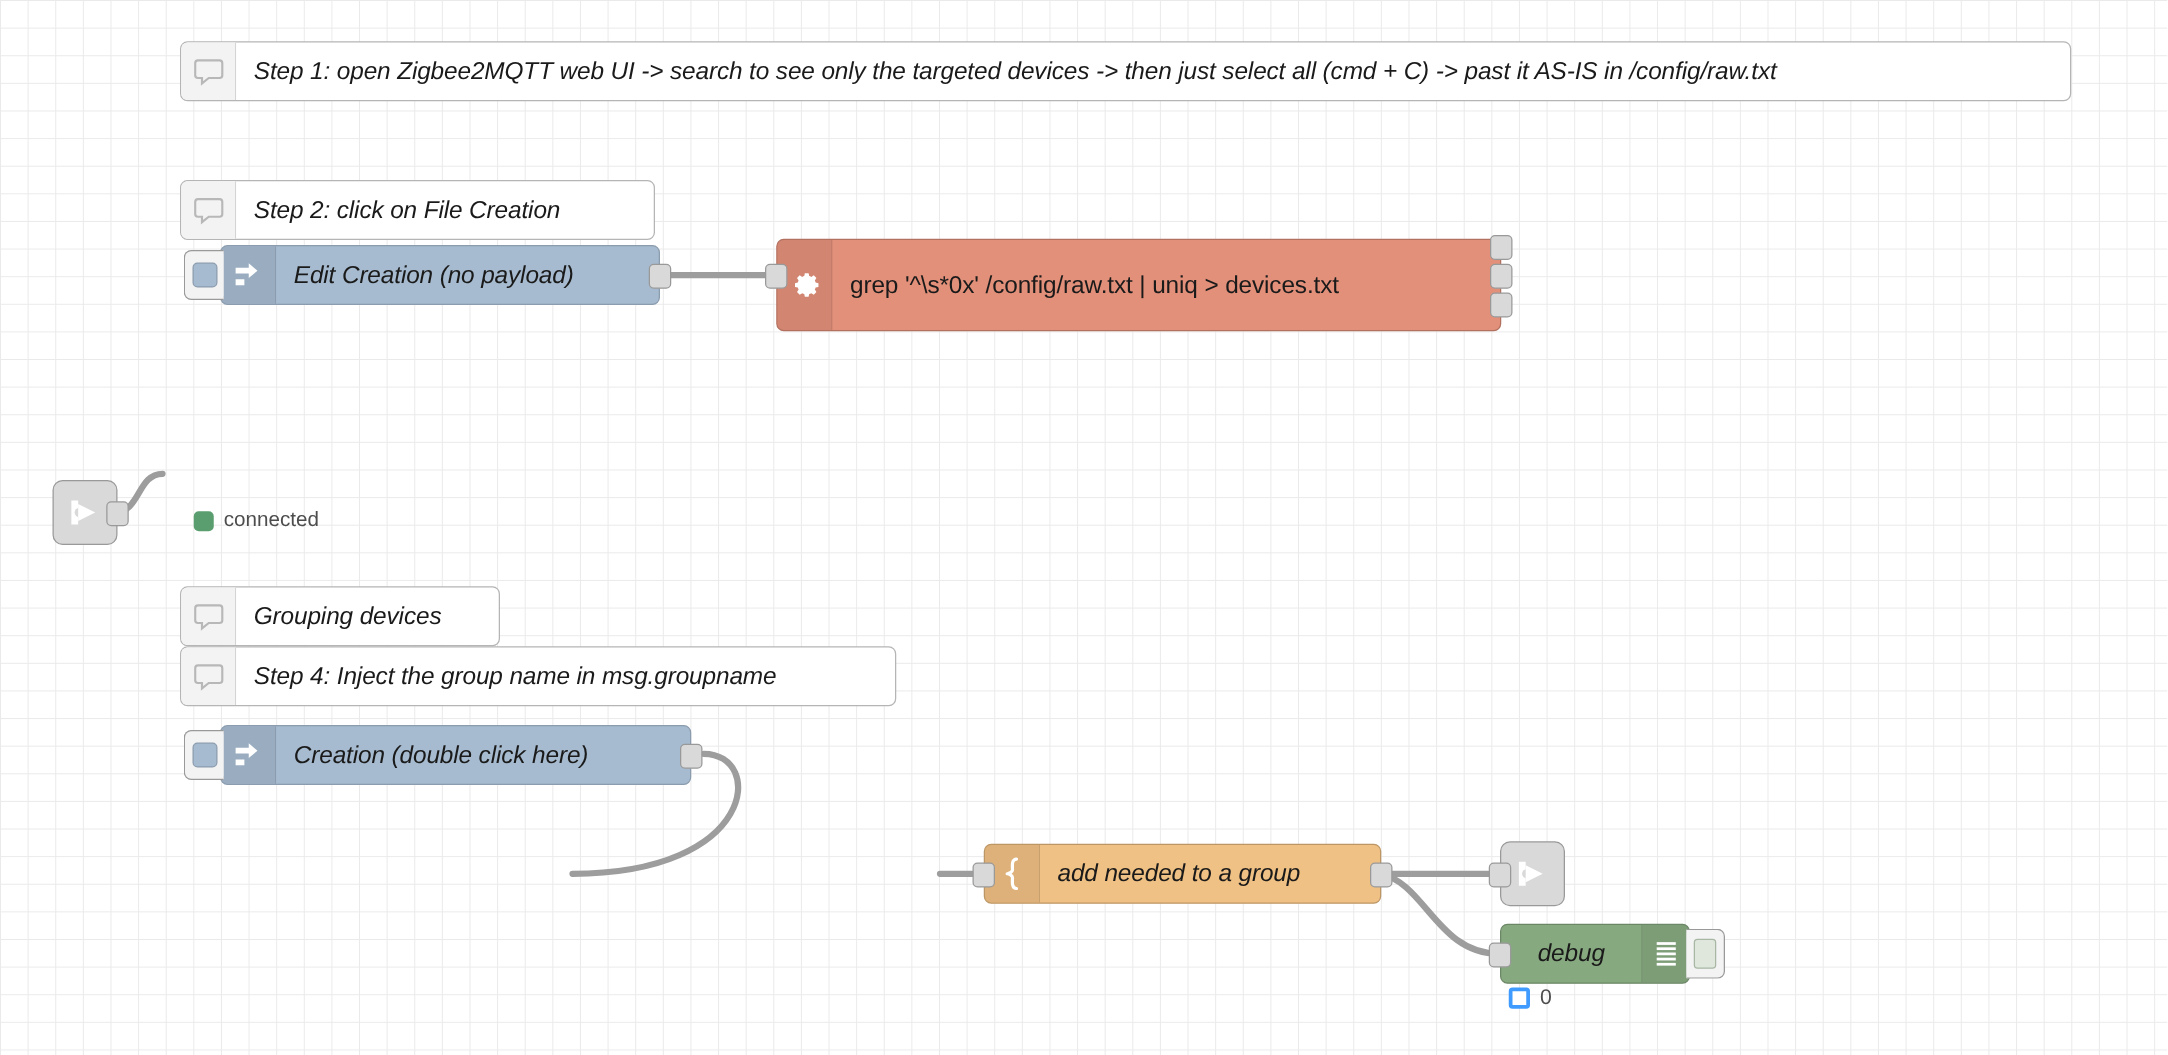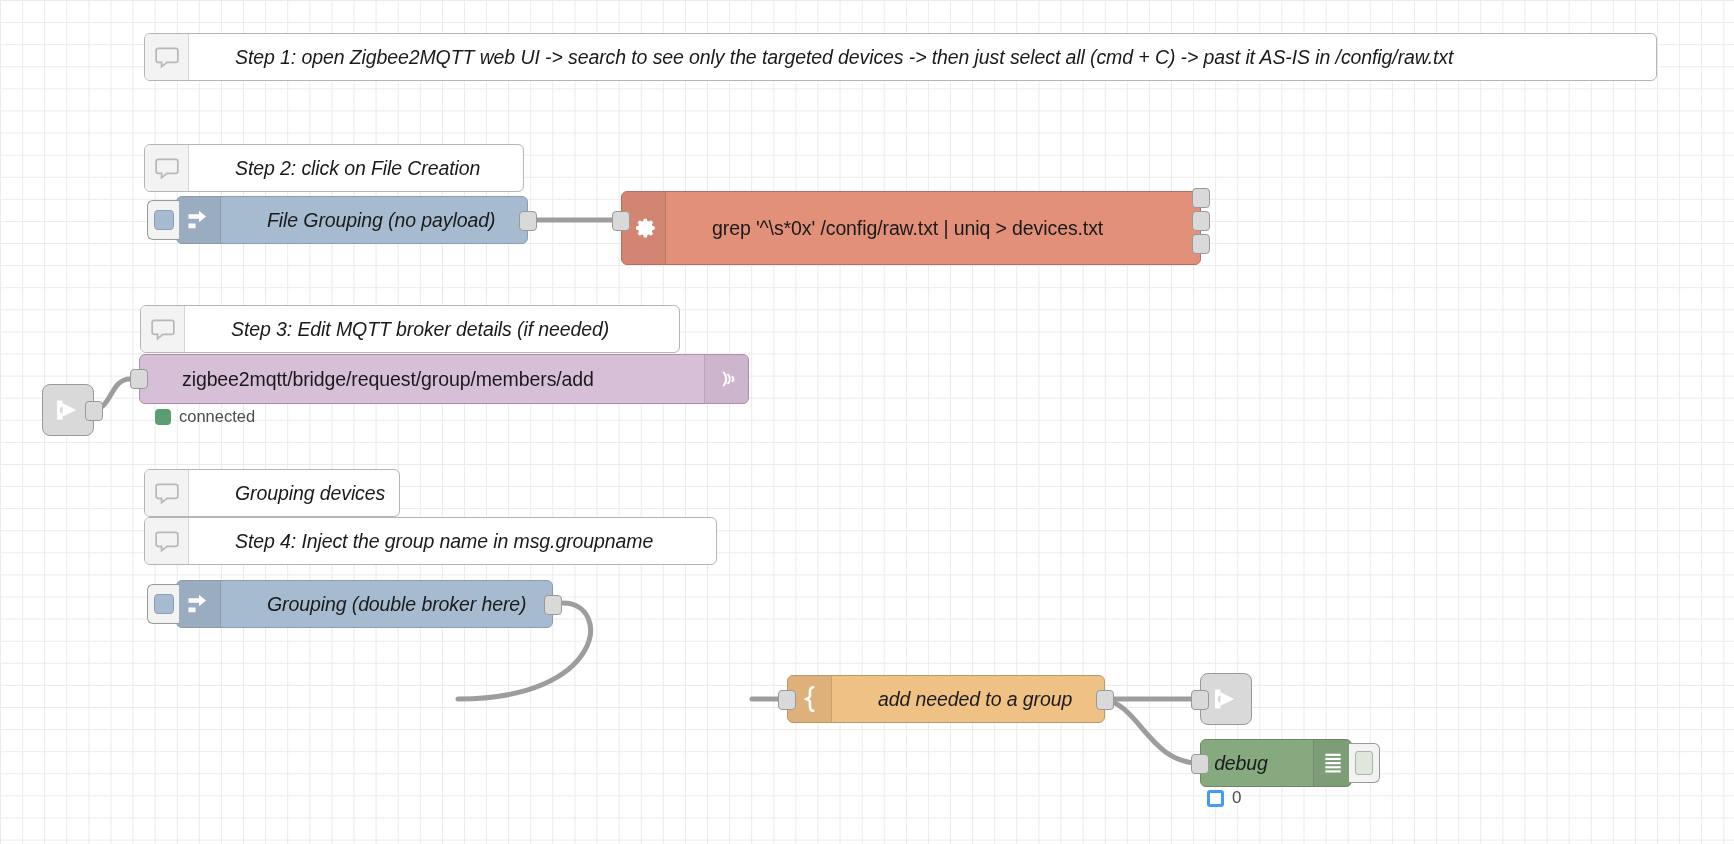--- a/index.html
+++ b/index.html
@@ -26,21 +26,20 @@
 
   
   .node {
     position: absolute;
     display: flex;
     align-items: stretch;
     border-radius: 6px;
     border: 1px solid #999999;
     overflow: visible;
     box-sizing: border-box;
-    gap: 32px;
   }
   .node .label {
     display: flex;
     align-items: center;
     padding: 0 14px;
     font-size: 19.5px;
     color: #1a1a1a;
     white-space: nowrap;
     letter-spacing: -0.1px;
   }
@@ -239,69 +238,48 @@
 
   <div class="node inject" style="left:176px; top:196px; width:352px;">
     <div class="inject-btn">
       <div class="sq"></div>
     </div>
     <div class="icon-tray">
       <svg width="28" height="28" viewBox="0 0 24 24">
         <path d="M3 7 h9 v-3 l6 5 -6 5 v-3 h-9 z M3 15 h6 v4 h-6 z" fill="#ffffff"></path>
       </svg>
     </div>
-    <div class="label italic">File Grouping (no payload)</div>
+    <div class="label italic">Edit Creation (no payload)</div>
     <div class="port" style="right:-10px; top:14px;"></div>
   </div>
 
   <div class="node exec" style="left:621px; top:191px; width:580px;">
     <div class="icon-tray">
       <svg width="30" height="30" viewBox="0 0 24 24">
         <path fill="#ffffff" d="M12 8.4a3.6 3.6 0 1 0 0 7.2 3.6 3.6 0 0 0 0-7.2zm0 5.6a2 2 0 1 1 0-4 2 2 0 0 1 0 4z"></path>
         <path fill="#ffffff" d="M20.6 13.2l-1.8-.4a6.9 6.9 0 0 0-.5-1.3l1-1.6-1.7-1.7-1.6 1a6.9 6.9 0 0 0-1.3-.5l-.4-1.8h-2.4l-.4 1.8a6.9 6.9 0 0 0-1.3.5l-1.6-1L6.9 9.9l1 1.6a6.9 6.9 0 0 0-.5 1.3l-1.8.4v2.4l1.8.4c.1.5.3.9.5 1.3l-1 1.6 1.7 1.7 1.6-1c.4.2.8.4 1.3.5l.4 1.8h2.4l.4-1.8c.5-.1.9-.3 1.3-.5l1.6 1 1.7-1.7-1-1.6c.2-.4.4-.8.5-1.3l1.8-.4z" transform="translate(0,-2.4)"></path>
       </svg>
     </div>
     <div class="label">grep '^\s*0x' /config/raw.txt | uniq &gt; devices.txt</div>
     <div class="port" style="left:-10px; top:19px;"></div>
     <div class="port" style="right:-10px; top:-4px;"></div>
     <div class="port" style="right:-10px; top:19px;"></div>
     <div class="port" style="right:-10px; top:42px;"></div>
   </div>
 
-  <div class="node comment" style="left:140px; top:305px; width:540px;">
-    <div class="icon-tray">
-      <svg width="26" height="26" viewBox="0 0 24 24">
-        <path d="M4 4 h16 a2 2 0 0 1 2 2 v9 a2 2 0 0 1 -2 2 h-8 l-5 4 v-4 h-3 a2 2 0 0 1 -2 -2 v-9 a2 2 0 0 1 2 -2 z" fill="none" stroke="#b8b8b8" stroke-width="1.6"></path>
-      </svg>
-    </div>
-    <div class="label italic">Step 3: Edit MQTT broker details (if needed)</div>
-  </div>
 
   <div class="linknode" style="left:42px; top:384px;">
     <svg width="34" height="30" viewBox="0 0 24 22">
       <path fill="#ffffff" d="M4 4 h4 v14 h-4 z"></path>
       <circle cx="8.5" cy="11" r="2.6" fill="#d9d9d9"></circle>
       <path fill="#ffffff" d="M8 6 l10 5 -10 5 z"></path>
     </svg>
     <div class="port" style="right:-10px; top:16px;"></div>
   </div>
 
-  <div class="node mqtt" style="left:139px; top:354px; width:610px;">
-    <div class="label" style="flex:1 1 auto; padding-left:42px;">zigbee2mqtt/bridge/request/group/members/add</div>
-    <div class="icon-tray right">
-      <svg width="26" height="26" viewBox="0 0 24 24">
-        <g fill="none" stroke="#ffffff" stroke-width="1.9" stroke-linecap="round">
-          <path d="M9 6 a9 9 0 0 1 0 12"></path>
-          <path d="M13 8 a6 6 0 0 1 0 8"></path>
-          <path d="M17 10 a3 3 0 0 1 0 4"></path>
-        </g>
-      </svg>
-    </div>
-    <div class="port" style="left:-10px; top:14px;"></div>
-  </div>
 
   <div class="status" style="left:155px; top:407px;">
     <span class="dot"></span>
     <span>connected</span>
   </div>
 
   <div class="node comment" style="left:144px; top:469px; width:256px;">
     <div class="icon-tray">
       <svg width="26" height="26" viewBox="0 0 24 24">
         <path d="M4 4 h16 a2 2 0 0 1 2 2 v9 a2 2 0 0 1 -2 2 h-8 l-5 4 v-4 h-3 a2 2 0 0 1 -2 -2 v-9 a2 2 0 0 1 2 -2 z" fill="none" stroke="#b8b8b8" stroke-width="1.6"></path>
@@ -321,21 +299,21 @@
 
   <div class="node inject" style="left:176px; top:580px; width:377px;">
     <div class="inject-btn">
       <div class="sq"></div>
     </div>
     <div class="icon-tray">
       <svg width="28" height="28" viewBox="0 0 24 24">
         <path d="M3 7 h9 v-3 l6 5 -6 5 v-3 h-9 z M3 15 h6 v4 h-6 z" fill="#ffffff"></path>
       </svg>
     </div>
-    <div class="label italic">Grouping (double broker here)</div>
+    <div class="label italic">Creation (double click here)</div>
     <div class="port" style="right:-10px; top:14px;"></div>
   </div>
 
 
   <div class="node funcnode" style="left:787px; top:675px; width:318px;">
     <div class="icon-tray">
       <svg width="22" height="30" viewBox="0 0 16 28">
         <path fill="none" stroke="#ffffff" stroke-width="2.4" stroke-linecap="round" stroke-linejoin="round" d="M11 3 C7 3 8 9 8 11 C8 13 5 14 4 14 C5 14 8 15 8 17 C8 19 7 25 11 25"></path>
       </svg>
     </div>

